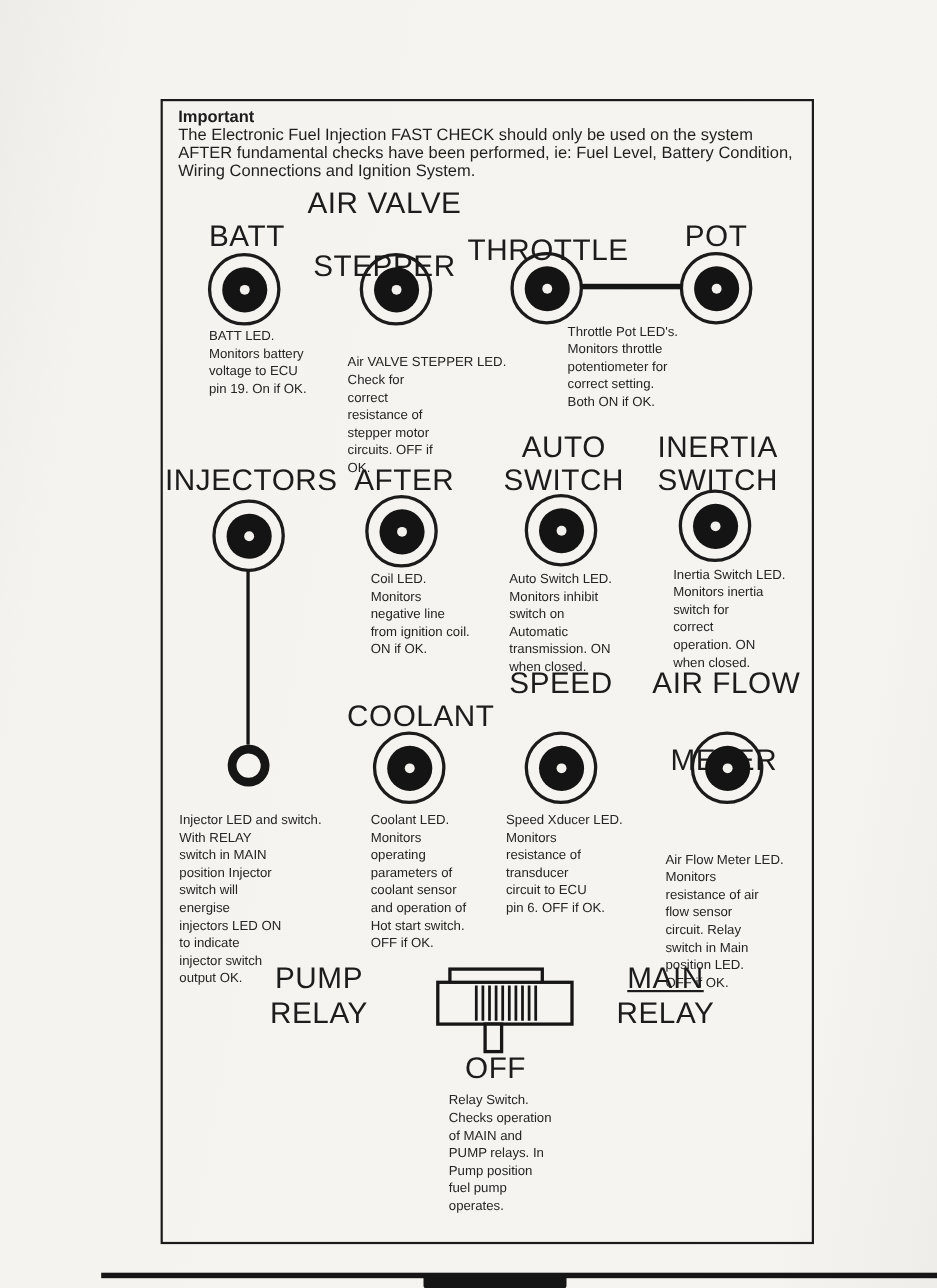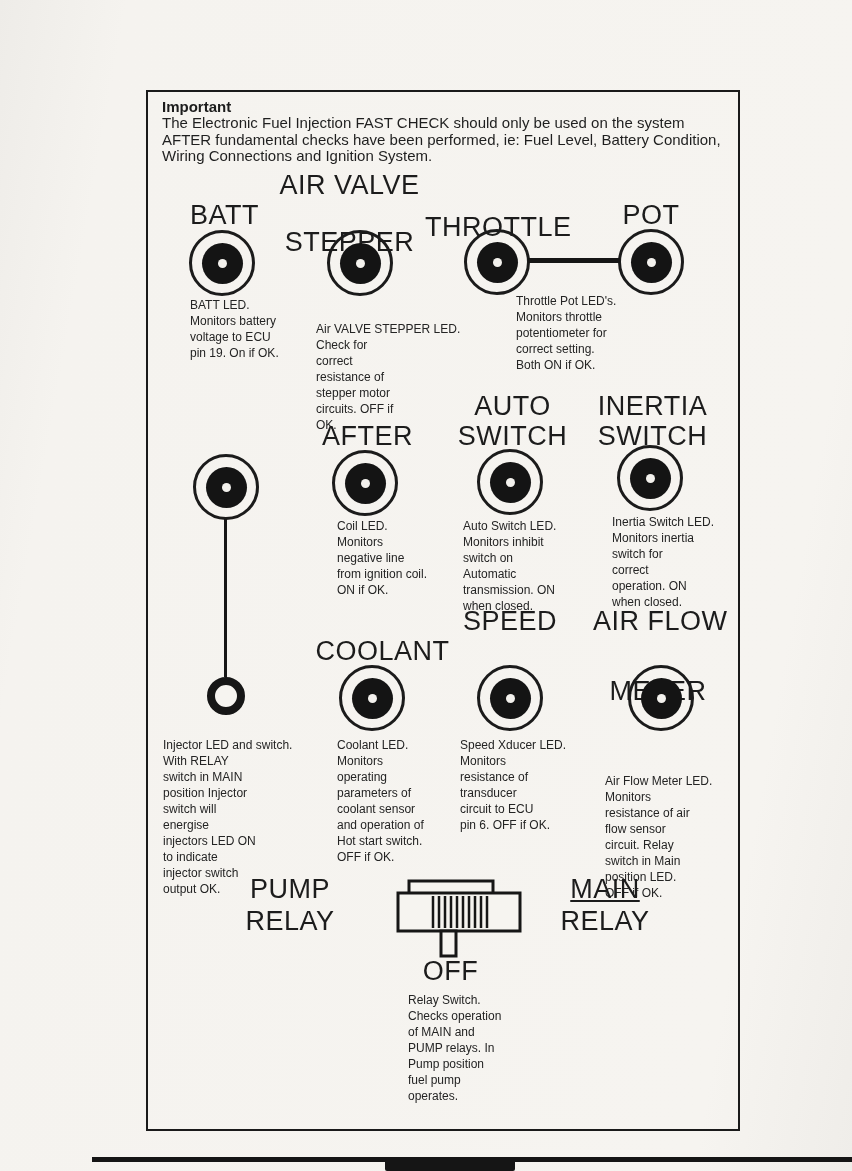--- a/index.html
+++ b/index.html
@@ -91,20 +91,21 @@
 resistance of
 stepper motor
 circuits. OFF if
 OK.</div>
   <div class="desc" style="left:516px;top:293px;width:150px;">Throttle Pot LED's.
 Monitors throttle
 potentiometer for
 correct setting.
 Both ON if OK.</div>
 
+  <div class="biglabel" style="left:150px;top:421px;width:155px;">INJECTORS</div>
   <div class="biglabel" style="left:310px;top:421px;width:115px;">AFTER</div>
   <div class="biglabel" style="left:440px;top:391px;width:145px;">AUTO</div>
   <div class="biglabel" style="left:440px;top:421px;width:145px;">SWITCH</div>
   <div class="biglabel" style="left:585px;top:391px;width:135px;">INERTIA</div>
   <div class="biglabel" style="left:585px;top:421px;width:135px;">SWITCH</div>
 
   <div class="led" style="left:193px;top:454px;">
     <div class="disc">
         <div class="dot"></div>
       </div>

